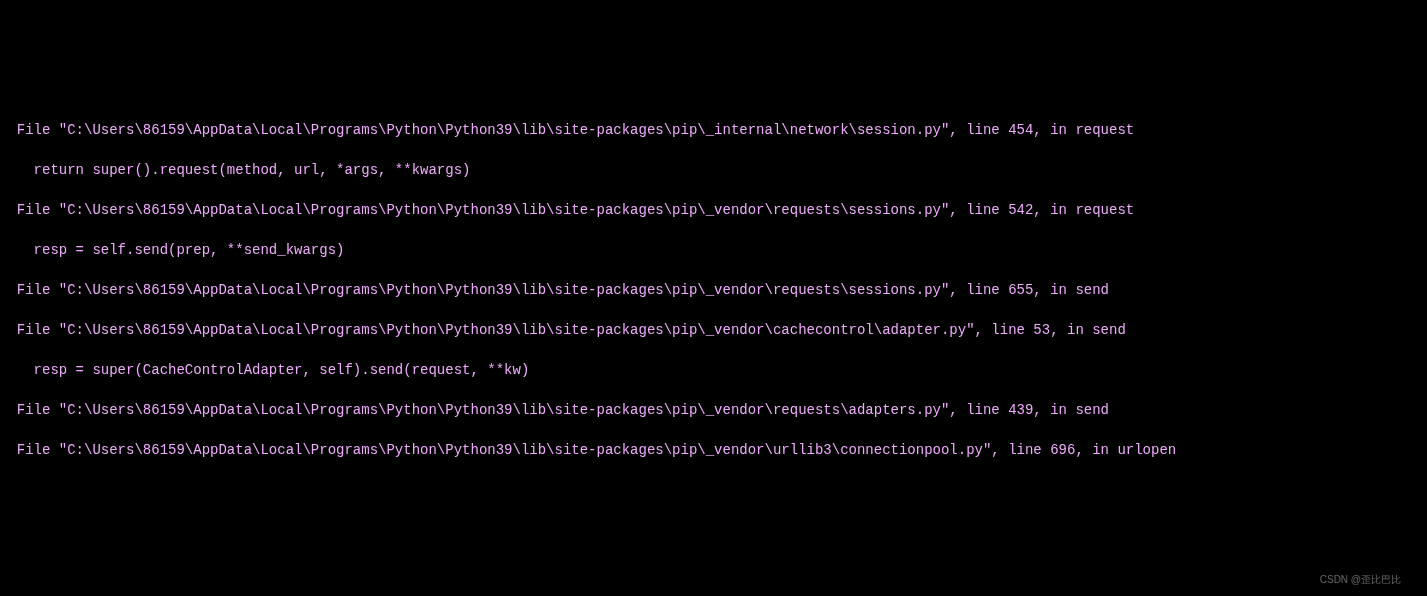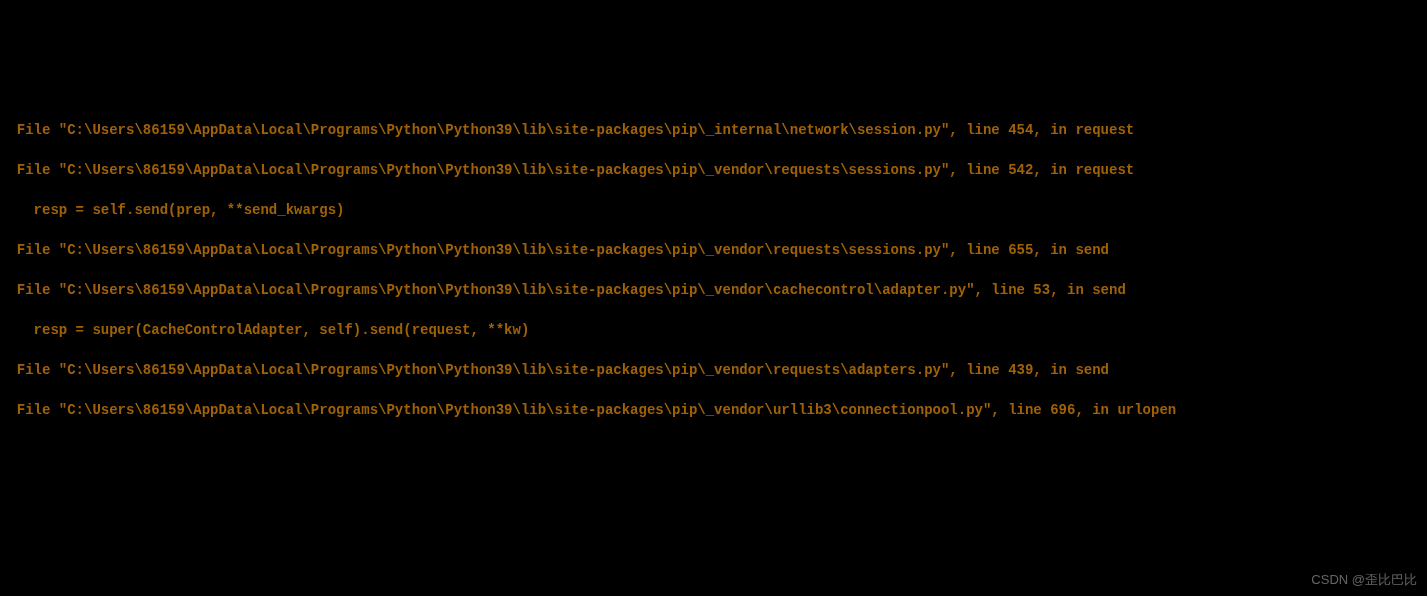--- a/index.html
+++ b/index.html
@@ -11,38 +11,39 @@
     font-size: 14px;
     line-height: 20px;
     width: 1427px;
     height: 596px;
     overflow: hidden;
     white-space: pre;
   }
   .terminal {
     padding: 0;
   }
-  .err { color: #a16207; font-weight: bold; }
+  .err { color: #f0abfc; }
   .watermark {
     position: absolute;
-    right: 10px;
+    right: 26px;
     bottom: 6px;
     color: rgba(200,200,200,0.5);
-    font-size: 13px;
+    font-size: 10px;
     font-family: sans-serif;
     pointer-events: none;
   }
 </style>
 </head>
 <body>
 
 
 
 <div class="terminal">
 <div class="err">  File "C:\Users\86159\AppData\Local\Programs\Python\Python39\lib\site-packages\pip\_internal\network\session.py", line 454, in request</div>
+<div class="err">    return super().request(method, url, *args, **kwargs)</div>
 <div class="err">  File "C:\Users\86159\AppData\Local\Programs\Python\Python39\lib\site-packages\pip\_vendor\requests\sessions.py", line 542, in request</div>
 <div class="err">    resp = self.send(prep, **send_kwargs)</div>
 <div class="err">  File "C:\Users\86159\AppData\Local\Programs\Python\Python39\lib\site-packages\pip\_vendor\requests\sessions.py", line 655, in send</div>
 <div class="err">  File "C:\Users\86159\AppData\Local\Programs\Python\Python39\lib\site-packages\pip\_vendor\cachecontrol\adapter.py", line 53, in send</div>
 <div class="err">    resp = super(CacheControlAdapter, self).send(request, **kw)</div>
 <div class="err">  File "C:\Users\86159\AppData\Local\Programs\Python\Python39\lib\site-packages\pip\_vendor\requests\adapters.py", line 439, in send</div>
 <div class="err">  File "C:\Users\86159\AppData\Local\Programs\Python\Python39\lib\site-packages\pip\_vendor\urllib3\connectionpool.py", line 696, in urlopen</div>
 
 
 

